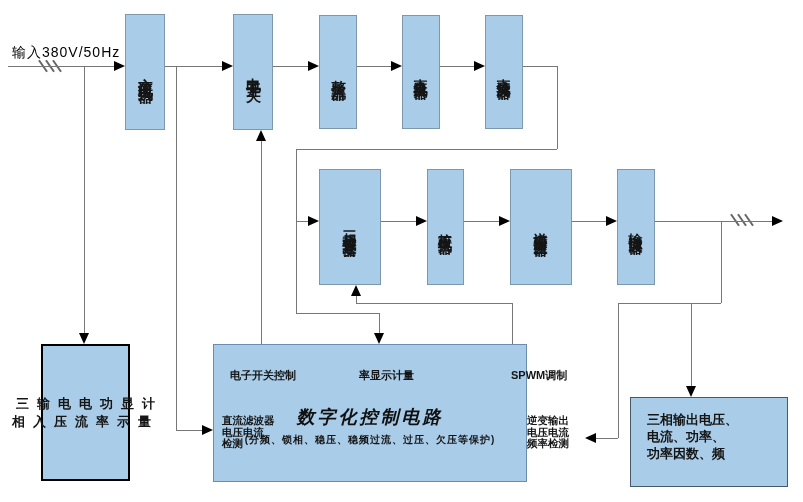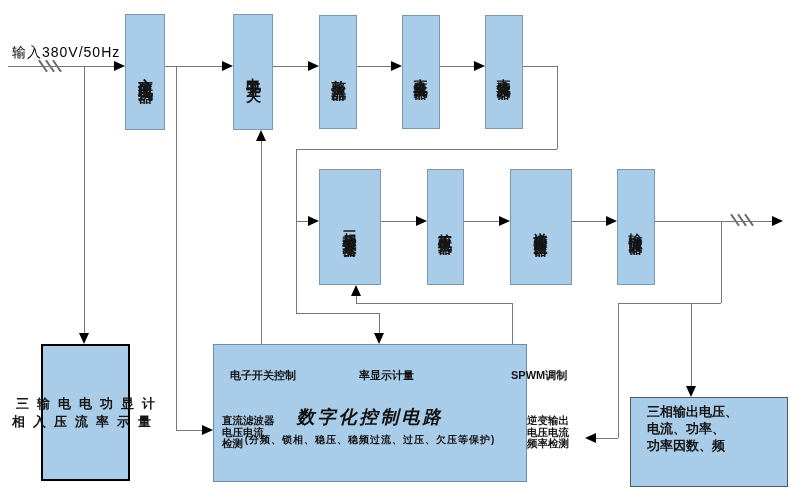--- a/index.html
+++ b/index.html
@@ -24,21 +24,21 @@
   
   .slashes{position:absolute;display:flex;gap:5px;}
   .slash{width:2px;height:14px;background:#666;transform:rotate(-35deg);}
   
   .meter-in{position:absolute;background:#a9cce8;border:2px solid #000;box-sizing:border-box;
             display:flex;flex-direction:row;align-items:center;justify-content:center;}
   .meter-in span{font-size:13px;font-weight:bold;line-height:18px;letter-spacing:4px;
                  text-indent:4px;color:#151515;}
   
   .meter-out{position:absolute;background:#a9cce8;border:1px solid #49576b;box-sizing:border-box;
-             padding:5px 8px 0 16px;}
+             padding:13px 8px 0 16px;}
   .meter-out span{display:block;font-size:13px;font-weight:bold;line-height:17px;color:#151515;}
   
   .ctrl{position:absolute;background:#a9cce8;border:1px solid #6b8cae;box-sizing:border-box;}
   .ctrl .toplab{position:absolute;font-size:11px;font-weight:bold;white-space:nowrap;color:#151515;}
   .ctrl .title{position:absolute;width:100%;text-align:center;font-size:18px;font-weight:bold;
                letter-spacing:3px;color:#101010;}
   .ctrl .subtitle{position:absolute;width:100%;text-align:center;font-size:10px;font-weight:bold;
                   letter-spacing:1px;color:#151515;}
   .sidelab{position:absolute;font-size:10.5px;font-weight:bold;line-height:11.5px;color:#151515;}
   .sidelab span{display:block;white-space:nowrap;}

